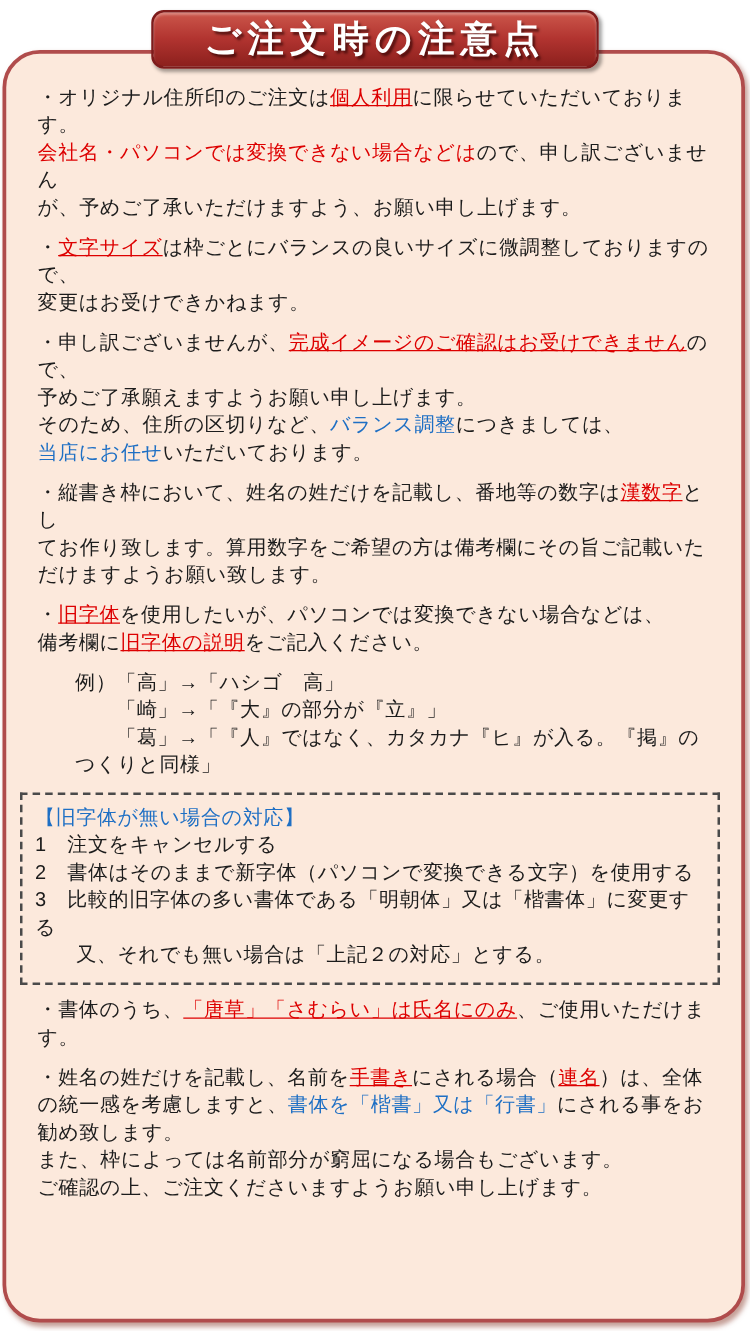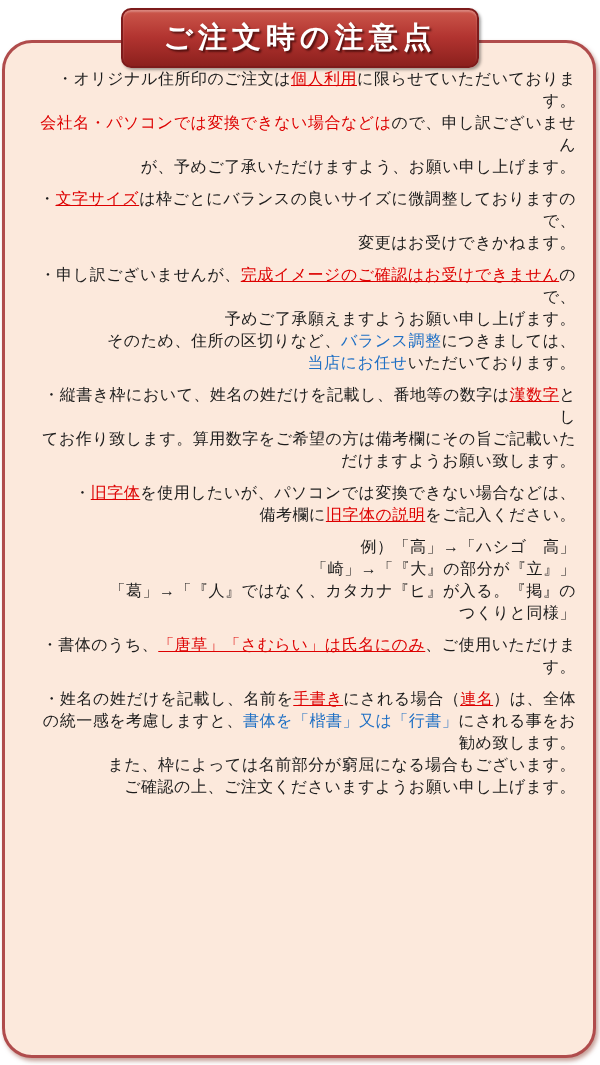--- a/index.html
+++ b/index.html
@@ -24,26 +24,25 @@
   }
   .panel{
     position:absolute;
     left:2px;right:4px;top:40px;bottom:7px;
     background:var(--bg);
     border:3px solid var(--panel-border);
     border-radius:30px;
     box-shadow:2px 3px 4px rgba(150,80,65,.55);
     box-sizing:border-box;
     overflow:hidden;
-    text-align:right;
   }
   .banner{
     position:absolute;
     left:121px;top:8px;
-    width:358px;height:60px;
+    width:358px;height:47px;
     background:linear-gradient(to bottom,var(--banner-top) 0%,var(--banner-mid) 48%,var(--banner-bottom) 100%);
     border:2px solid var(--banner-border);
     border-radius:10px;
     box-shadow:2px 2px 3px rgba(0,0,0,.35), inset 0 2px 2px rgba(255,255,255,.28);
     box-sizing:border-box;
     display:flex;align-items:center;justify-content:center;
     z-index:3;
   }
   .banner-text{
     color:#ffffff;
@@ -96,20 +95,25 @@
 そのため、住所の区切りなど、</span><span class="seg-b">バランス調整</span><span>につきましては、
 </span><span class="seg-b">当店にお任せ</span><span>いただいております。</span></p>
     <p><span>・縦書き枠において、姓名の姓だけを記載し、番地等の数字は</span><span class="seg-ru">漢数字</span><span>とし
 てお作り致します。算用数字をご希望の方は備考欄にその旨ご記載いた
 だけますようお願い致します。</span></p>
     <p><span>・</span><span class="seg-ru">旧字体</span><span>を使用したいが、パソコンでは変換できない場合などは、
 備考欄に</span><span class="seg-ru">旧字体の説明</span><span>をご記入ください。</span></p>
     <p class="indent"><span>例）「高」→「ハシゴ　高」
 　　「崎」→「『大』の部分が『立』」
 　　「葛」→「『人』ではなく、カタカナ『ヒ』が入る。『掲』のつくりと同様」</span></p>
+    <div class="dashed-box"><span class="seg-b">【旧字体が無い場合の対応】</span><span>
+1　注文をキャンセルする
+2　書体はそのままで新字体（パソコンで変換できる文字）を使用する
+3　比較的旧字体の多い書体である「明朝体」又は「楷書体」に変更する
+　　又、それでも無い場合は「上記２の対応」とする。</span></div>
     <p><span>・書体のうち、</span><span class="seg-ru">「唐草」「さむらい」は氏名にのみ</span><span>、ご使用いただけます。</span></p>
     <p><span>・姓名の姓だけを記載し、名前を</span><span class="seg-ru">手書き</span><span>にされる場合（</span><span class="seg-ru">連名</span><span>）は、全体
 の統一感を考慮しますと、</span><span class="seg-b">書体を「楷書」又は「行書」</span><span>にされる事をお
 勧め致します。
 また、枠によっては名前部分が窮屈になる場合もございます。
 ご確認の上、ご注文くださいますようお願い申し上げます。</span></p>
 
   </div>
 </div>
 

